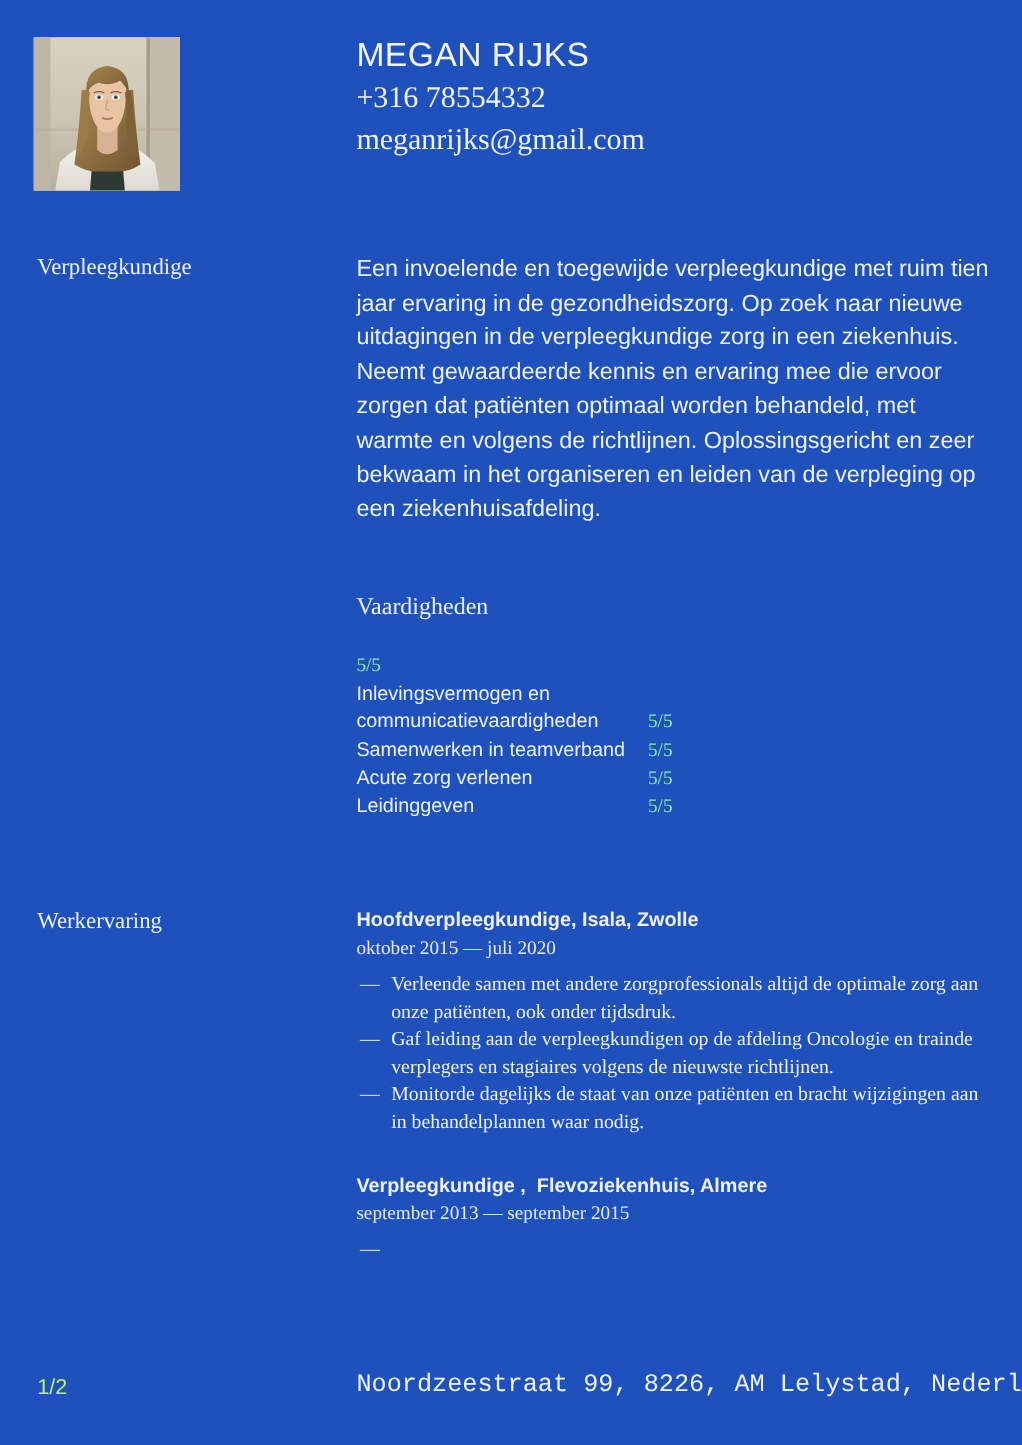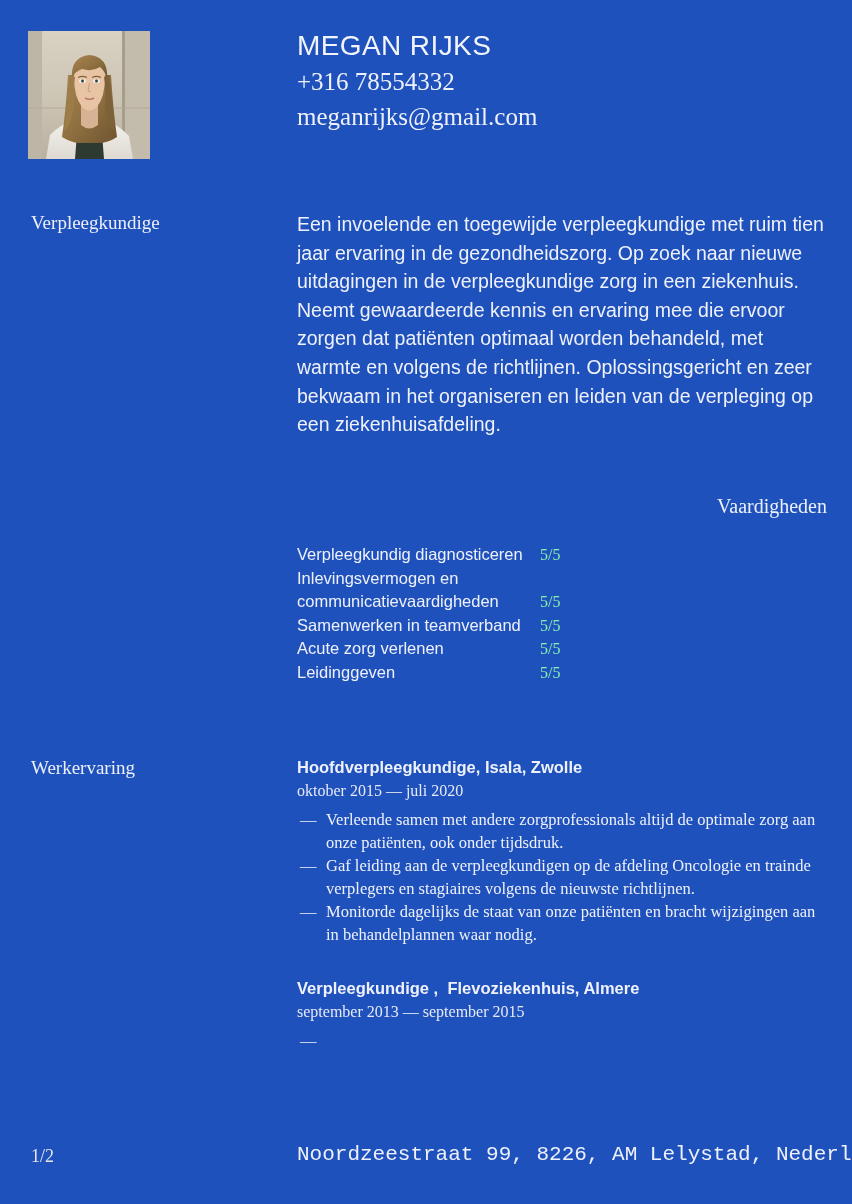--- a/index.html
+++ b/index.html
@@ -100,21 +100,20 @@
   }
 
   
   #block-skills { position:absolute; left:297px; top:493px; width:530px; }
   .skills-heading {
     font-family:"Liberation Serif", serif;
     font-size:20px;
     line-height:27px;
     color:#edf0f9;
     margin-bottom:23px;
-    text-align:right;
   }
   .skills-list { width:300px; }
   .skill-row {
     display:flex;
     align-items:flex-start;
     justify-content:flex-start;
   }
   .skill-name {
     font-family:"Liberation Sans", sans-serif;
     font-size:16.5px;
@@ -180,24 +179,24 @@
     position:absolute;
     left:0;
     top:1143px;
     width:852px;
     height:40px;
   }
   .footer-page {
     position:absolute;
     left:31px;
     top:0;
-    font-family:Liberation Serif, serif;
+    font-family:Liberation Sans, sans-serif;
     font-size:18px;
     line-height:26px;
-    color:#e5e5e5;
+    color:#bef264;
   }
   .footer-address {
     position:absolute;
     left:297px;
     top:-3px;
     font-family:Liberation Mono, monospace;
     font-size:21px;
     line-height:30px;
     color:#eef1fa;
     white-space:nowrap;
@@ -275,21 +274,20 @@
     <div class="section-label">Verpleegkundige</div>
     <div class="section-body">
       <p class="profile-text">Een invoelende en toegewijde verpleegkundige met ruim tien jaar ervaring in de gezondheidszorg. Op zoek naar nieuwe uitdagingen in de verpleegkundige zorg in een ziekenhuis. Neemt gewaardeerde kennis en ervaring mee die ervoor zorgen dat patiënten optimaal worden behandeld, met warmte en volgens de richtlijnen. Oplossingsgericht en zeer bekwaam in het organiseren en leiden van de verpleging op een ziekenhuisafdeling.</p>
     </div>
   </div>
 
   <div id="block-skills">
     <div class="skills-heading">Vaardigheden</div>
     <div class="skills-list" id="skills-list">
         <div class="skill-row">
-          <div class="skill-name">Verpleegkundig diagnosticeren</div>
           <div class="skill-rating">5/5</div>
         </div>
         <div class="skill-row">
           <div class="skill-name">Inlevingsvermogen en communicatievaardigheden</div>
           <div class="skill-rating">5/5</div>
         </div>
         <div class="skill-row">
           <div class="skill-name">Samenwerken in teamverband</div>
           <div class="skill-rating">5/5</div>
         </div>

